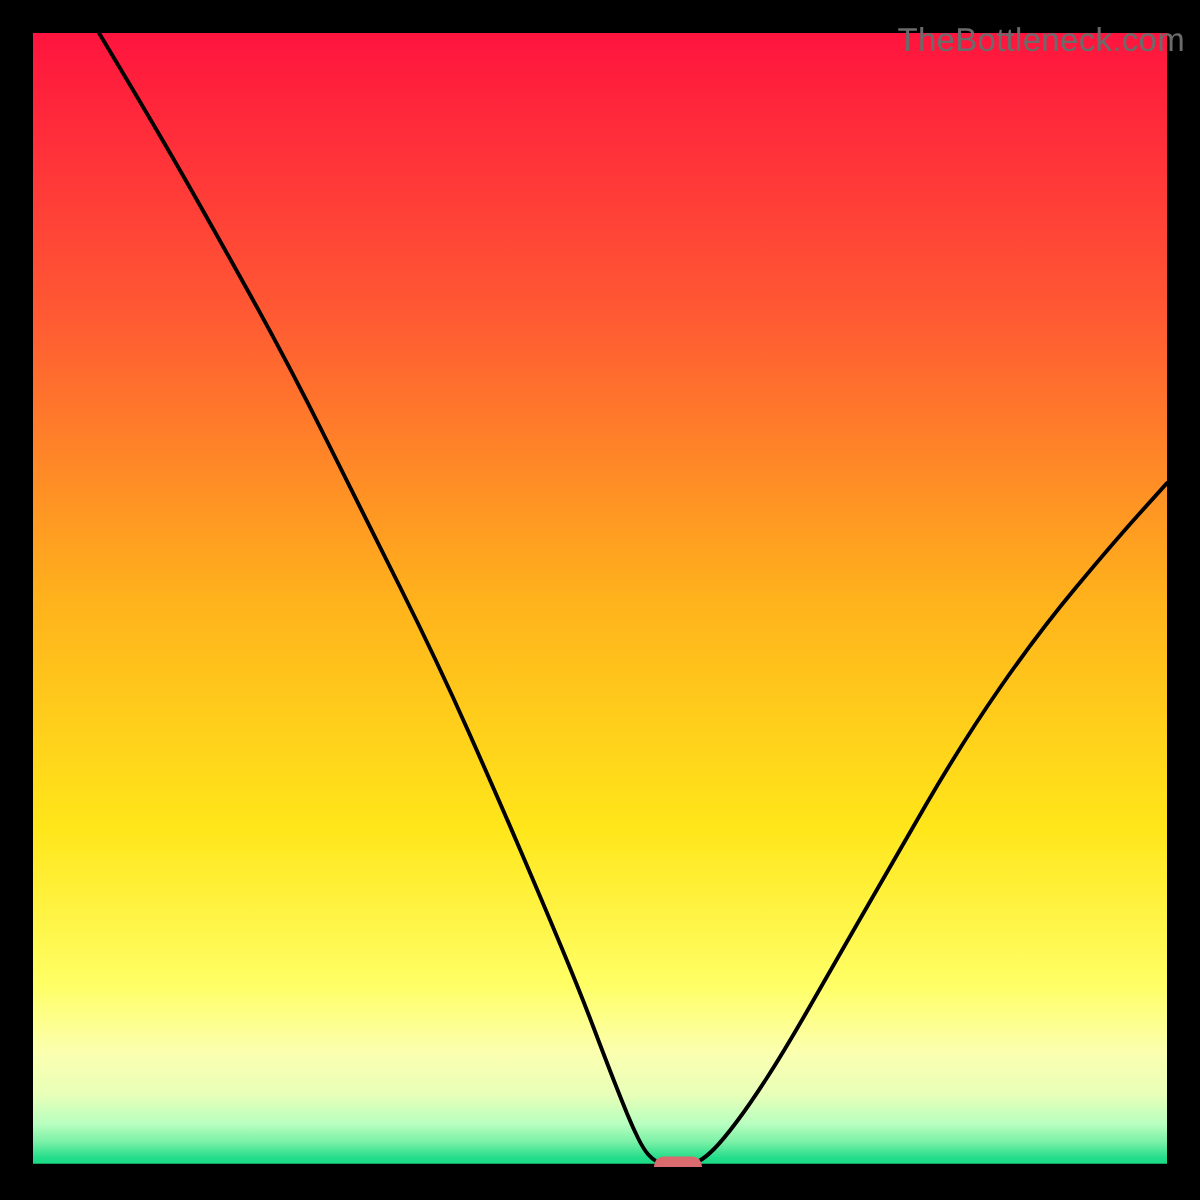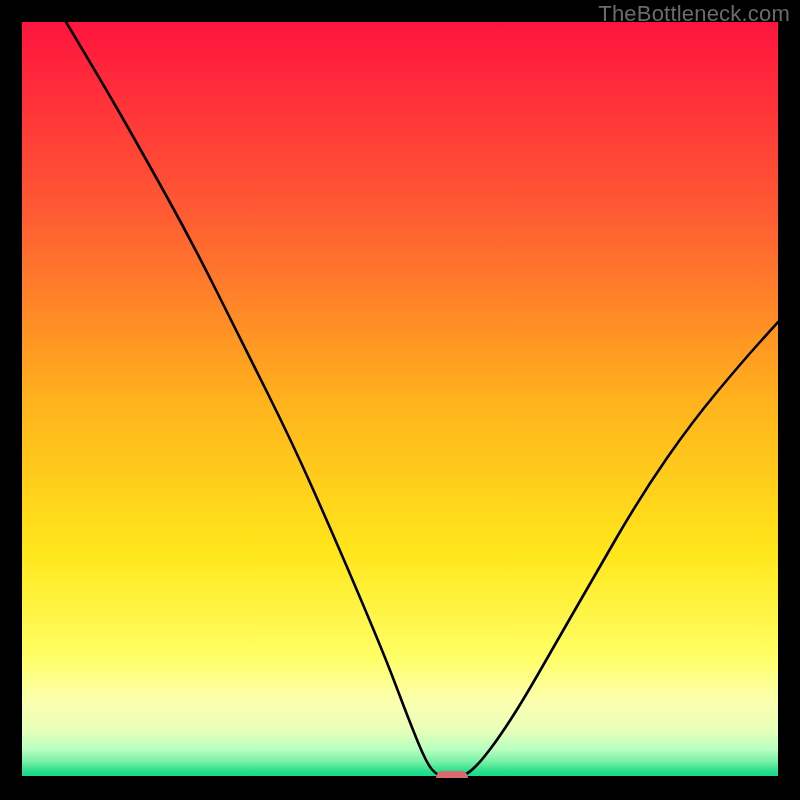--- a/index.html
+++ b/index.html
@@ -35,21 +35,21 @@
   }
   svg.lines {
     position: absolute;
     left: 0;
     top: 0;
     width: 100%;
     height: 100%;
   }
   .watermark {
     position: absolute;
-    top: 1px;
+    top: 14px;
     right: 10px;
     font-family: Arial, Helvetica, sans-serif;
     font-size: 22px;
     color: #6b6b6b;
     letter-spacing: 0.2px;
     user-select: none;
     margin-left: 20px;
   }
   .marker {
     position: absolute;

